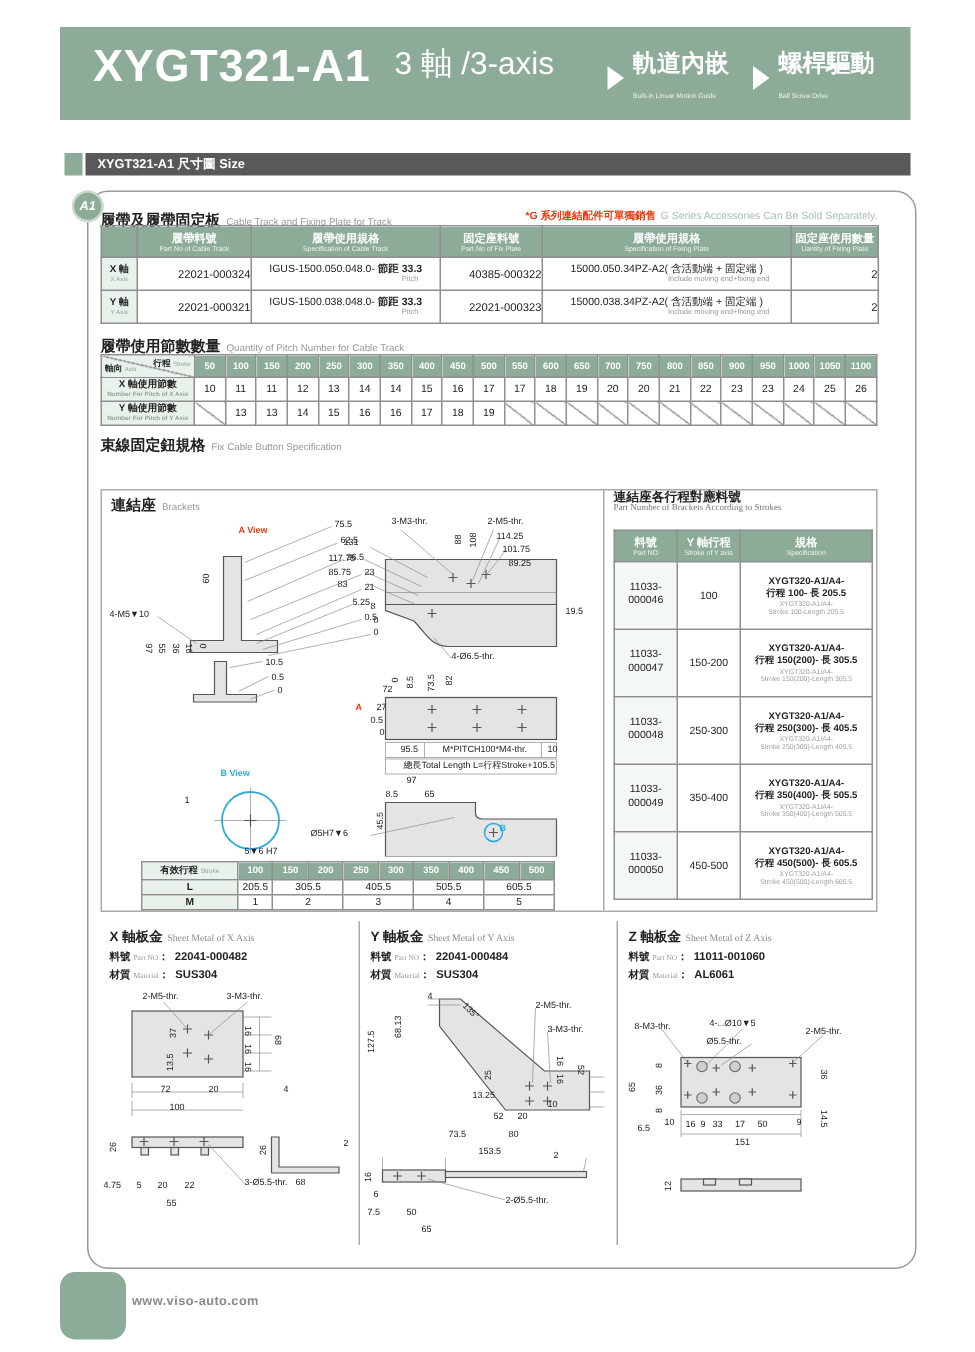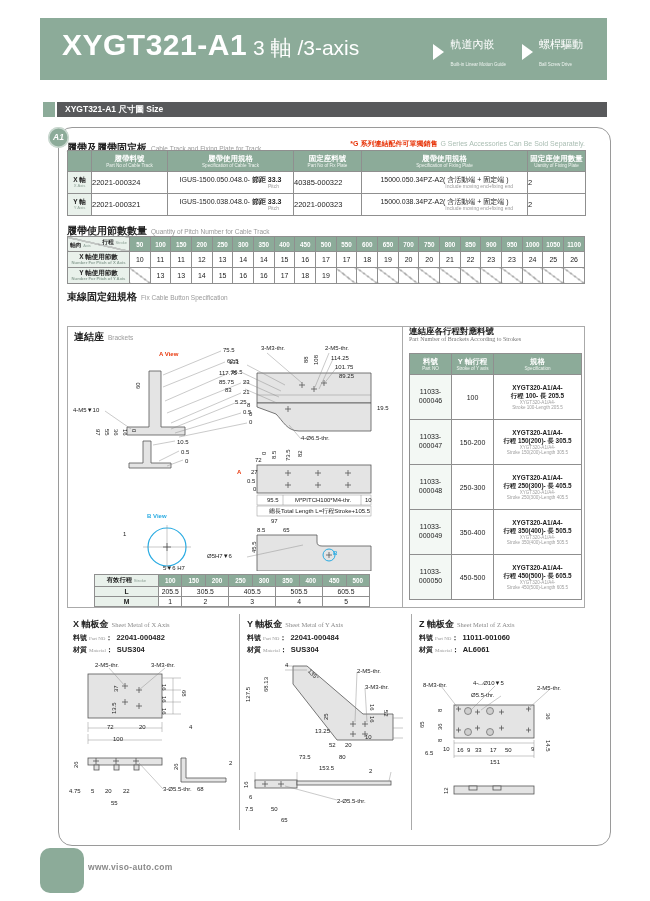--- a/index.html
+++ b/index.html
@@ -2,27 +2,27 @@
 <html><head>
 <meta charset="utf-8">
 <style>
   html,body{margin:0;padding:0;}
   body{width:650px;height:901px;position:relative;background:#fff;
        font-family:"Liberation Sans",sans-serif;color:#222;overflow:hidden;}
   .abs{position:absolute;}
 
   
   .band{left:40px;top:18px;width:567px;height:62px;background:#8cab99;}
-  .band-title{left:22px;top:10px;display:flex;align-items:flex-end;gap:6px;color:#fff;}
+  .band-title{left:22px;top:10px;display:flex;align-items:flex-start;gap:16px;color:#fff;}
   .band-model{font-size:30px;font-weight:bold;letter-spacing:0.5px;}
   .band-sub{font-size:21px;font-weight:normal;}
   .badges{right:24px;top:16px;display:flex;gap:16px;}
   .badge{display:flex;align-items:center;gap:6px;}
   .tri{width:0;height:0;border-top:8px solid transparent;border-bottom:8px solid transparent;border-left:11px solid #fff;}
-  .badge-zh{font-size:11px;font-weight:normal;color:#fff;line-height:1.1;}
+  .badge-zh{font-size:16px;font-weight:bold;color:#fff;line-height:1.1;}
   .badge-en{font-size:4.5px;color:#eef4f0;line-height:1.2;max-width:72px;}
 
   
   .sq{left:43px;top:102px;width:12px;height:15px;background:#8cab99;}
   .bar{left:57px;top:102px;width:550px;height:15px;background:#58595b;color:#fff;
        font-size:8.5px;font-weight:bold;line-height:15px;padding-left:8px;box-sizing:border-box;}
 
   
   .box{left:58px;top:127px;width:553px;height:719px;border:1.5px solid #9a9a9a;border-radius:14px;box-sizing:border-box;}
   .a1{left:48px;top:127px;width:21px;height:21px;border-radius:50%;background:#8cab99;color:#fff;
@@ -35,21 +35,21 @@
   .note .en{color:#a9bdb2;font-weight:normal;margin-left:3px;}
 
   table{border-collapse:collapse;table-layout:fixed;}
   th,td{border:1px solid #8f8f8f;padding:0;overflow:hidden;}
   .ghead{background:#8cab99;color:#fff;text-align:center;vertical-align:middle;}
   .ghead .zh{display:block;font-size:7.5px;font-weight:bold;line-height:1.25;}
   .ghead .en{display:block;font-size:4.6px;font-weight:normal;line-height:1.2;color:#f0f5f1;}
   .lab{background:#e9f1eb;text-align:center;vertical-align:middle;}
   .lab .zh{display:block;font-size:6.5px;font-weight:bold;line-height:1.15;}
   .lab .en{display:block;font-size:4.2px;color:#8fa398;line-height:1.15;}
-  td.pn{font-size:7.5px;text-align:left;vertical-align:middle;}
+  td.pn{font-size:7.5px;text-align:right;vertical-align:middle;}
   td.spec{font-size:7px;text-align:center;vertical-align:middle;}
   td.spec .l1{display:block;line-height:1.2;}
   td.spec .l1 b{font-size:7px;}
   td.spec .l2{display:block;font-size:5px;color:#999;line-height:1.1;text-align:right;padding-right:14px;}
   .diag{background-image:linear-gradient(to top right,transparent calc(50% - .5px),#9a9a9a calc(50% - .5px),#9a9a9a calc(50% + .5px),transparent calc(50% + .5px));}
 
   
   .pitch th.sh{background:#8cab99;color:#fff;font-size:6.3px;font-weight:bold;text-align:center;}
   .pitch td.v{font-size:7px;text-align:center;}
   .corner{background:#e9f1eb;position:relative;

